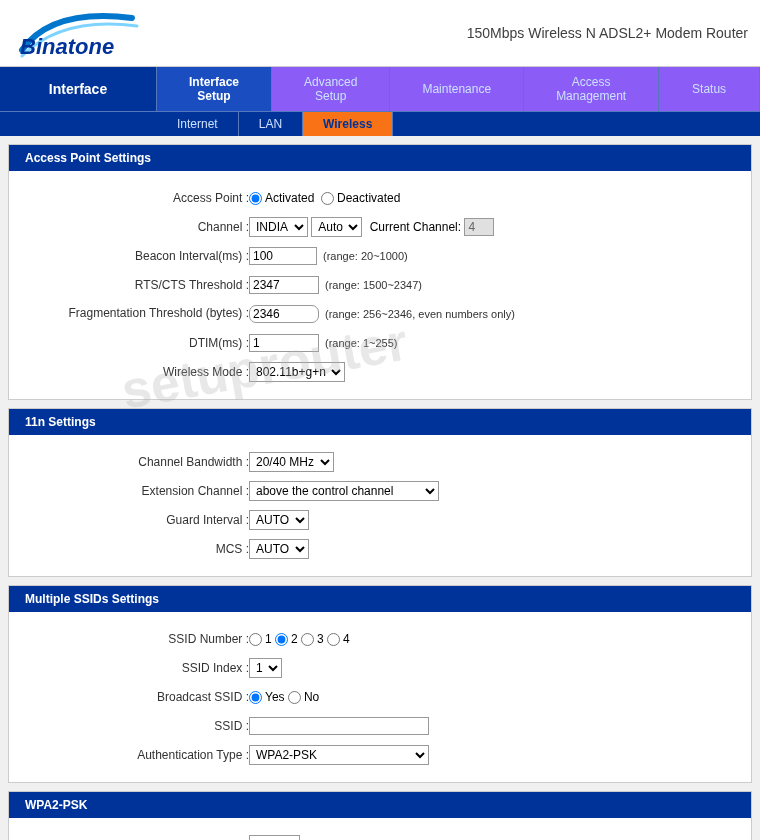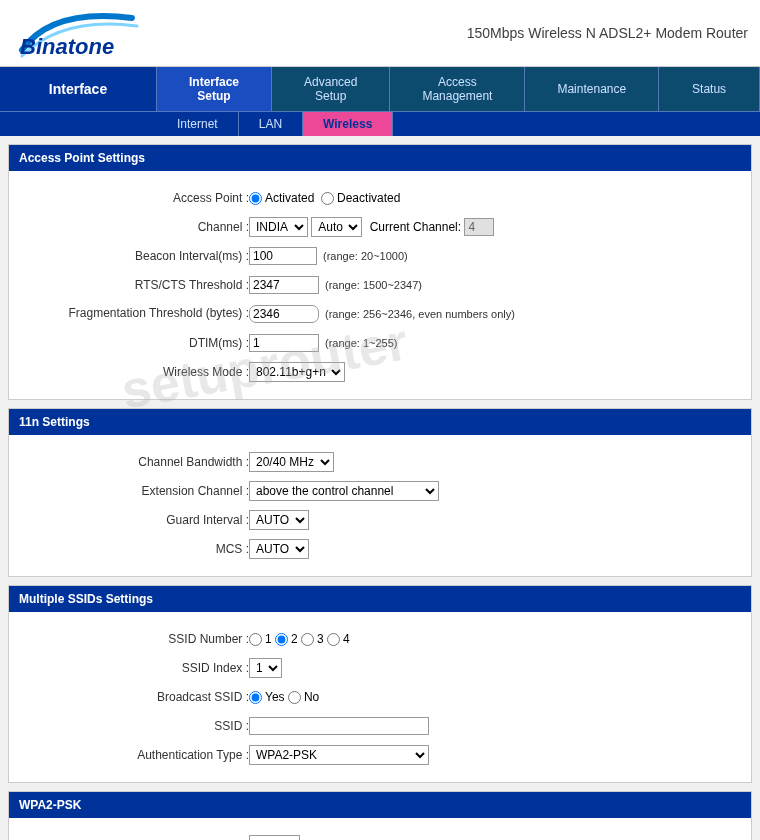--- a/index.html
+++ b/index.html
@@ -4,36 +4,36 @@
   <style>
     * { box-sizing: border-box; margin: 0; padding: 0; }
     body { font-family: Arial, sans-serif; font-size: 12px; background: #fff; width: 760px; }
 
     
     .header { display: flex; align-items: center; justify-content: space-between; padding: 8px 12px; background: #fff; border-bottom: 1px solid #ccc; }
     .logo { display: flex; }
     .router-title { font-size: 14px; color: #404040; margin-left: 27px; }
 
     
-    .nav-bar { background: #0c4a6e; display: flex; align-items: stretch; }
+    .nav-bar { background: #8b5cf6; display: flex; align-items: stretch; }
     .nav-interface { background: #003399; color: #fff; font-size: 14px; font-weight: bold; width: 157px; display: flex; align-items: center; justify-content: center; padding: 8px; text-align: center; border-right: 1px solid #5577bb; }
     .nav-tabs { display: flex; flex: 1; }
     .nav-tab { color: #cce0ff; font-size: 12px; padding: 8px 32px; display: flex; align-items: center; justify-content: center; text-align: center; cursor: pointer; border-right: 1px solid #5577bb; flex: 1; }
     .nav-tab.active { background: #1a4dbf; color: #fff; font-weight: bold; }
 
     
     .sub-nav { background: #003399; display: flex; padding: 0 0 0 157px; border-top: 1px solid #5577bb; }
     .sub-tab { color: #cce0ff; font-size: 12px; padding: 5px 20px; cursor: pointer; border-right: 1px solid #5577bb; }
-    .sub-tab.active { background: #ec4899; color: #003399; font-weight: bold; }
+    .sub-tab.active { background: #f97316; color: #003399; font-weight: bold; }
 
     
     .content { background: #f0f0f0; padding: 8px; }
 
     
-    .section-header { background: #003399; color: #fff; font-size: 12px; font-weight: bold; padding: 6px 10px; margin-bottom: 0; }
+    .section-header { background: #003399; color: #fff; font-size: 12px; font-weight: bold; padding: 6px 16px; margin-bottom: 0; }
 
     
     .settings-section { background: #fff; border: 1px solid #ccc; margin-bottom: 8px; }
     .settings-body { padding: 10px 20px; }
     .form-row { display: flex; align-items: center; margin: 5px 0; min-height: 24px; }
     .form-label { text-align: right; width: 220px; color: #333; flex-shrink: 0; }
     .form-control { display: flex; align-items: center; flex: 1; flex-wrap: wrap; }
     input[type="text"], input[type="number"] { border: 1px solid #999; padding: 1px 3px; font-size: 12px; background: #fff; }
     select { border: 1px solid #999; padding: 1px 2px; font-size: 12px; background: #fff; }
     input[type="radio"] { margin-right: 3px; }
@@ -55,22 +55,22 @@
     </svg>
   </div>
   <div class="router-title">150Mbps Wireless N ADSL2+ Modem Router</div>
 </div>
 
 <div class="nav-bar">
   <div class="nav-interface">Interface</div>
   <div class="nav-tabs">
     <div class="nav-tab active">Interface Setup</div>
     <div class="nav-tab">Advanced Setup</div>
+    <div class="nav-tab">Maintenance</div>
     <div class="nav-tab">Access Management</div>
-    <div class="nav-tab">Maintenance</div>
     <div class="nav-tab">Status</div>
   </div>
 </div>
 
 <div class="sub-nav">
   <div class="sub-tab">Internet</div>
   <div class="sub-tab">LAN</div>
   <div class="sub-tab active">Wireless</div>
 </div>
 

